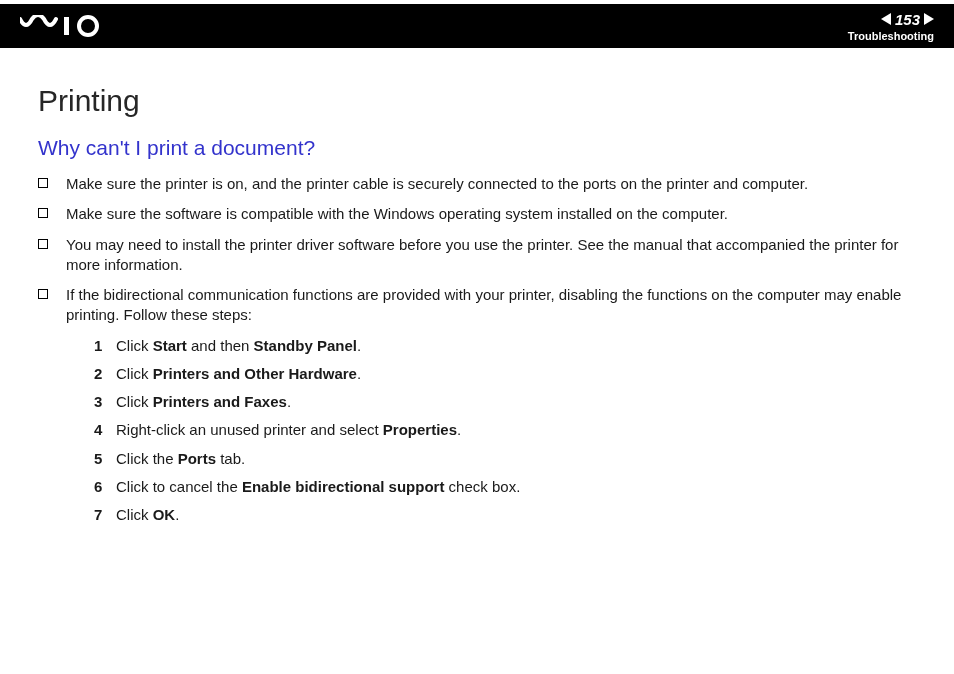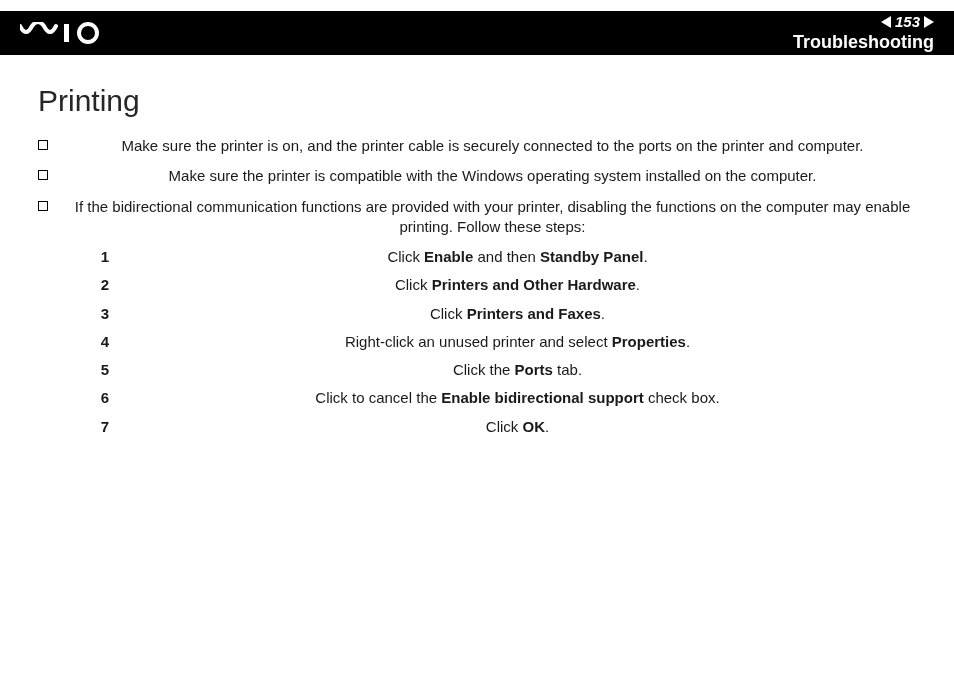--- a/index.html
+++ b/index.html
@@ -6,21 +6,21 @@
   body {
     width: 954px;
     height: 674px;
     font-family: Arial, Helvetica, sans-serif;
     background: #fff;
     position: relative;
     overflow: hidden;
   }
   .header {
     position: absolute;
-    top: 11px; left: 0; right: 0;
+    top: 4px; left: 0; right: 0;
     height: 44px;
     background: #000;
     display: flex;
     align-items: center;
     justify-content: space-between;
     padding: 0 20px 0 20px;
   }
   .logo {
     color: #fff;
     display: flex;
@@ -48,21 +48,21 @@
   .nav-arrow.right { border-left: 10px solid #fff; }
   .page-num {
     color: #fff;
     font-weight: bold;
     font-style: italic;
     font-size: 15px;
   }
   .section-name {
     color: #fff;
     font-weight: bold;
-    font-size: 18px;
+    font-size: 11px;
   }
   .content {
     position: absolute;
     top: 44px; left: 0; right: 0; bottom: 0;
     padding: 40px 35px 20px 38px;
   }
   h1 {
     font-size: 30px;
     font-weight: normal;
     color: #262626;
@@ -78,21 +78,20 @@
     list-style: none;
     padding-left: 0;
   }
   .bullets > li {
     display: flex;
     align-items: flex-start;
     margin-bottom: 10px;
     font-size: 15px;
     line-height: 1.35;
     color: #1a1a1a;
-    text-align: center;
   }
   .square {
     width: 10px;
     height: 10px;
     border: 1.5px solid #000;
     background: #fff;
     flex: 0 0 auto;
     margin-top: 4px;
     margin-right: 18px;
   }
@@ -138,38 +137,43 @@
       <div class="nav-arrow left"></div>
       <span class="page-num">153</span>
       <div class="nav-arrow right"></div>
     </div>
     <div class="section-name">Troubleshooting</div>
   </div>
 </div>
 
 <div class="content">
   <h1>Printing</h1>
+  <h2>Why can't I print a document?</h2>
 
   <ul class="bullets">
     <li>
       <span class="square"></span>
       <span class="bullet-text">Make sure the printer is on, and the printer cable is securely connected to the ports on the printer and computer.</span>
     </li>
     <li>
       <span class="square"></span>
-      <span class="bullet-text">Make sure the printer is compatible with the Windows operating system installed on the computer.</span>
+      <span class="bullet-text">Make sure the software is compatible with the Windows operating system installed on the computer.</span>
+    </li>
+    <li>
+      <span class="square"></span>
+      <span class="bullet-text">You may need to install the printer driver software before you use the printer. See the manual that accompanied the printer for more information.</span>
     </li>
     <li>
       <span class="square"></span>
       <div class="bullet-text">
         <span>If the bidirectional communication functions are provided with your printer, disabling the functions on the computer may enable printing. Follow these steps:</span>
         <ol class="steps">
         <li>
               <span class="step-num">1</span>
-              <span class="step-text">Click <b>Enable</b> and then <b>Standby Panel</b>.</span>
+              <span class="step-text">Click <b>Start</b> and then <b>Standby Panel</b>.</span>
             </li>
             <li>
               <span class="step-num">2</span>
               <span class="step-text">Click <b>Printers and Other Hardware</b>.</span>
             </li>
             <li>
               <span class="step-num">3</span>
               <span class="step-text">Click <b>Printers and Faxes</b>.</span>
             </li>
             <li>

